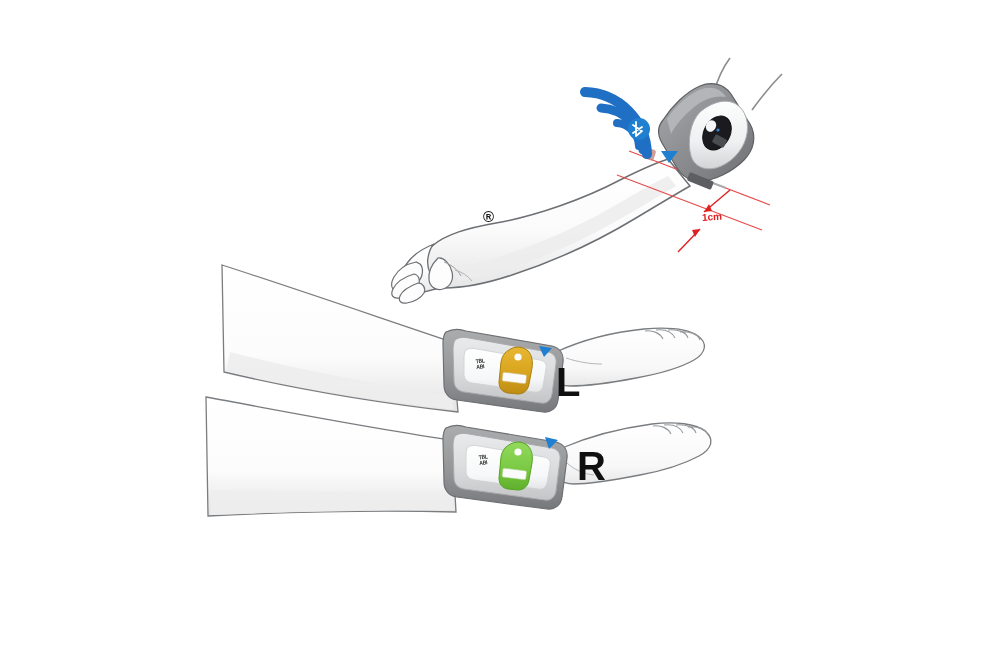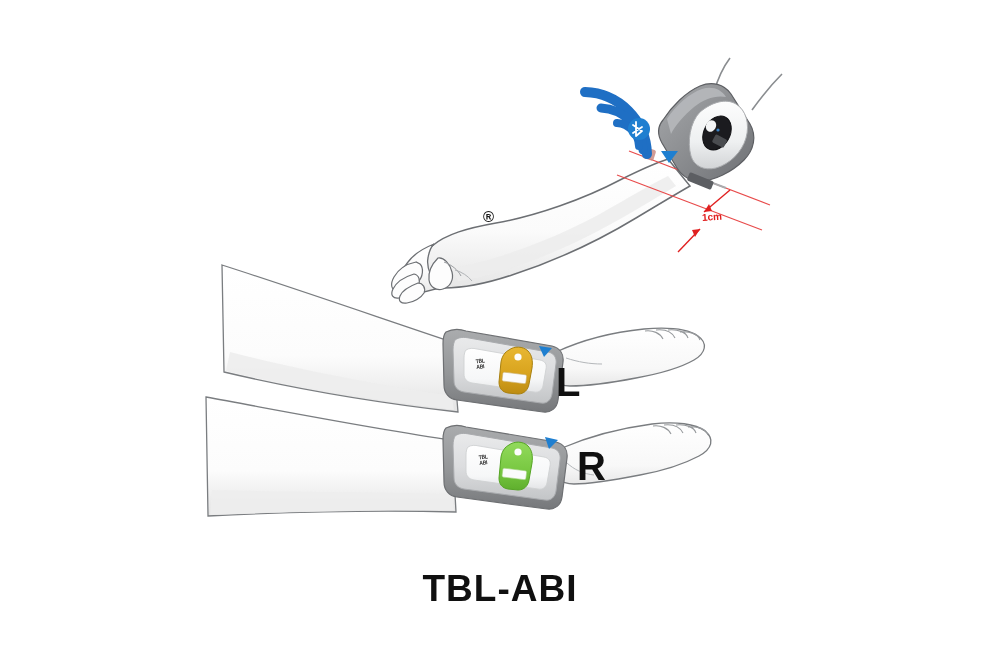--- a/index.html
+++ b/index.html
@@ -386,15 +386,14 @@
   <div class="ovl" id="dim-1cm">1cm</div>
 
   <div class="ovl cuff-tag" id="cuff-tag-left">TBL
 ABI</div>
   <div class="ovl cuff-tag" id="cuff-tag-right">TBL
 ABI</div>
 
   <div class="ovl limb-letter" id="letter-L">L</div>
   <div class="ovl limb-letter" id="letter-R">R</div>
 
-  <div id="page-title">TBL-ABI</div>
 
 </div>
 
 </body></html>

